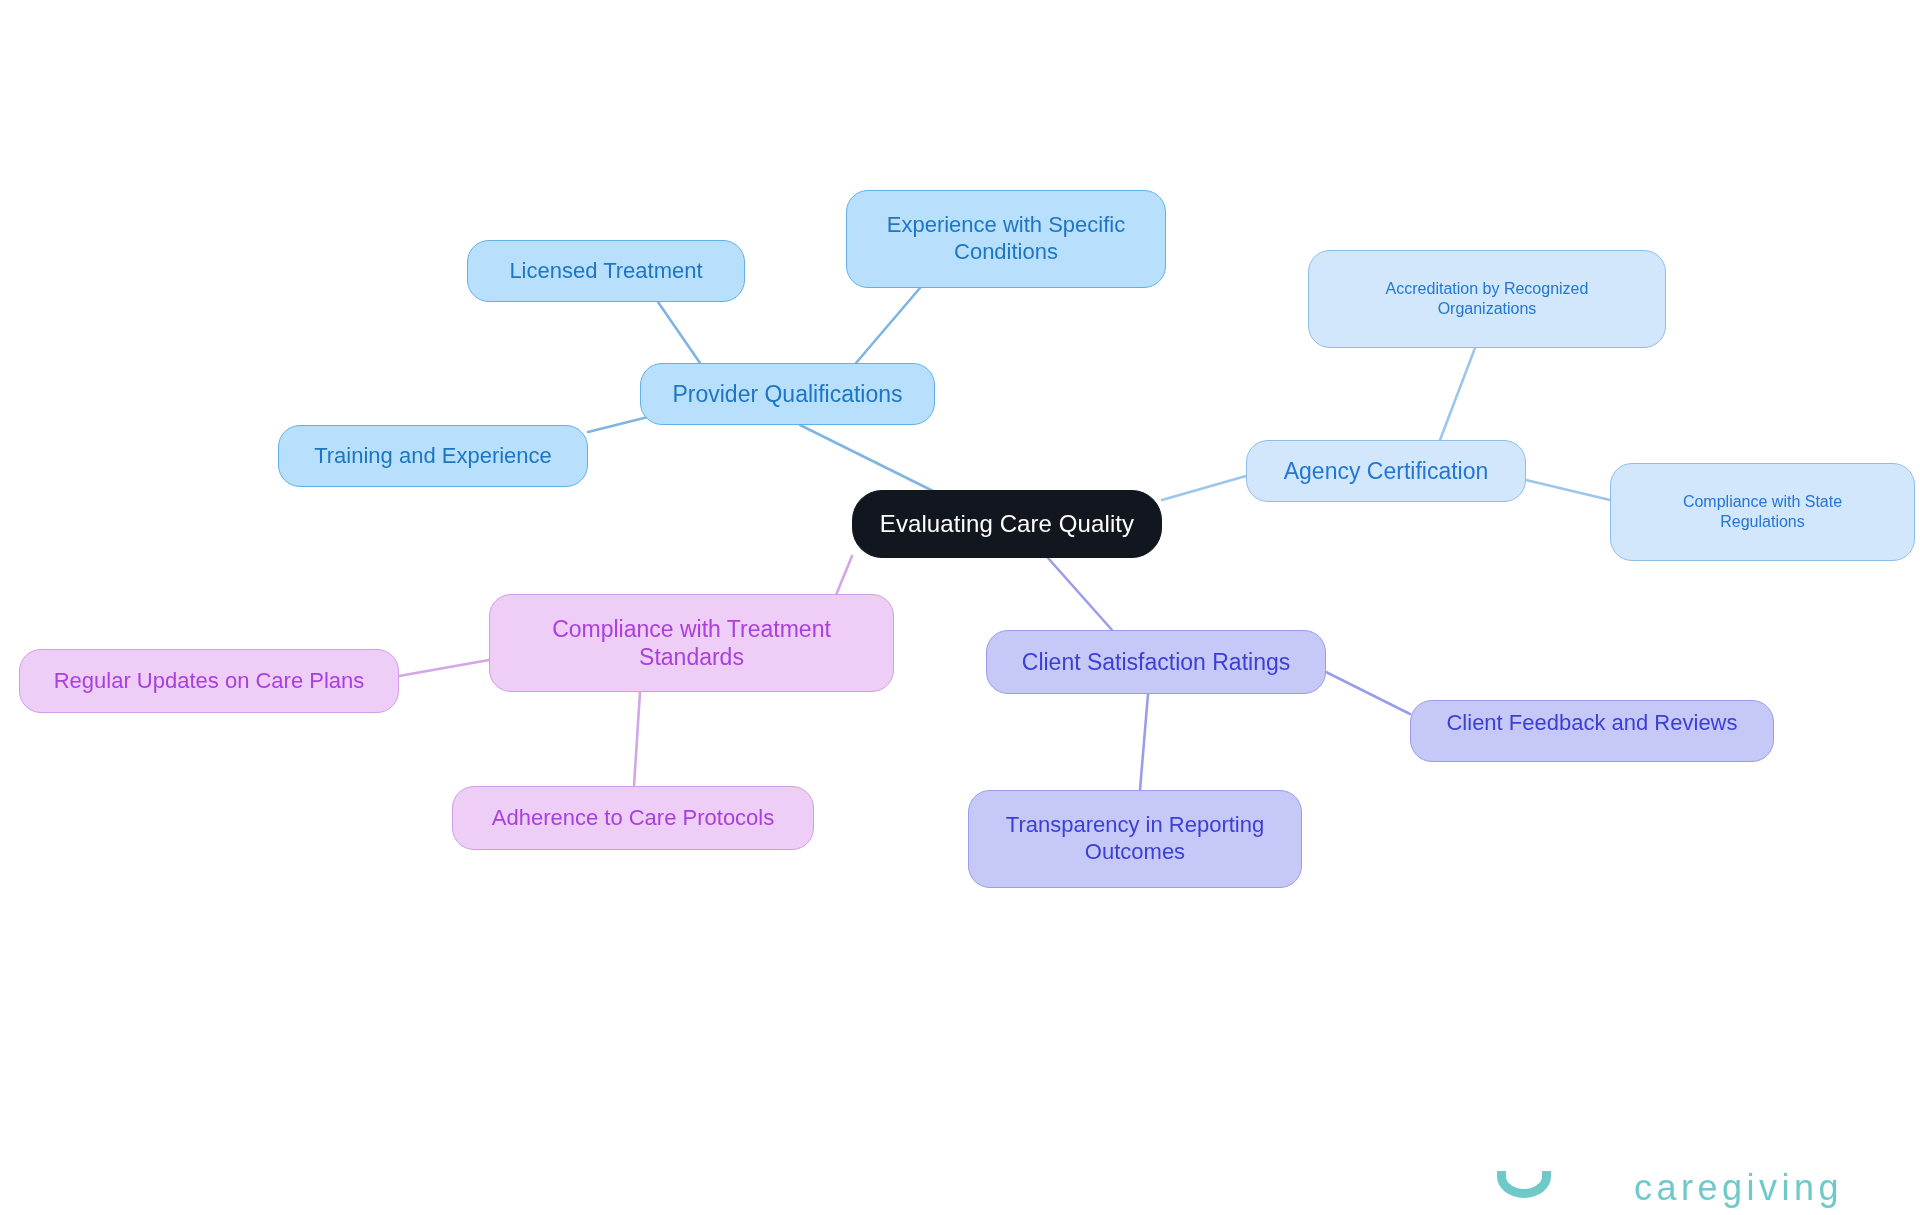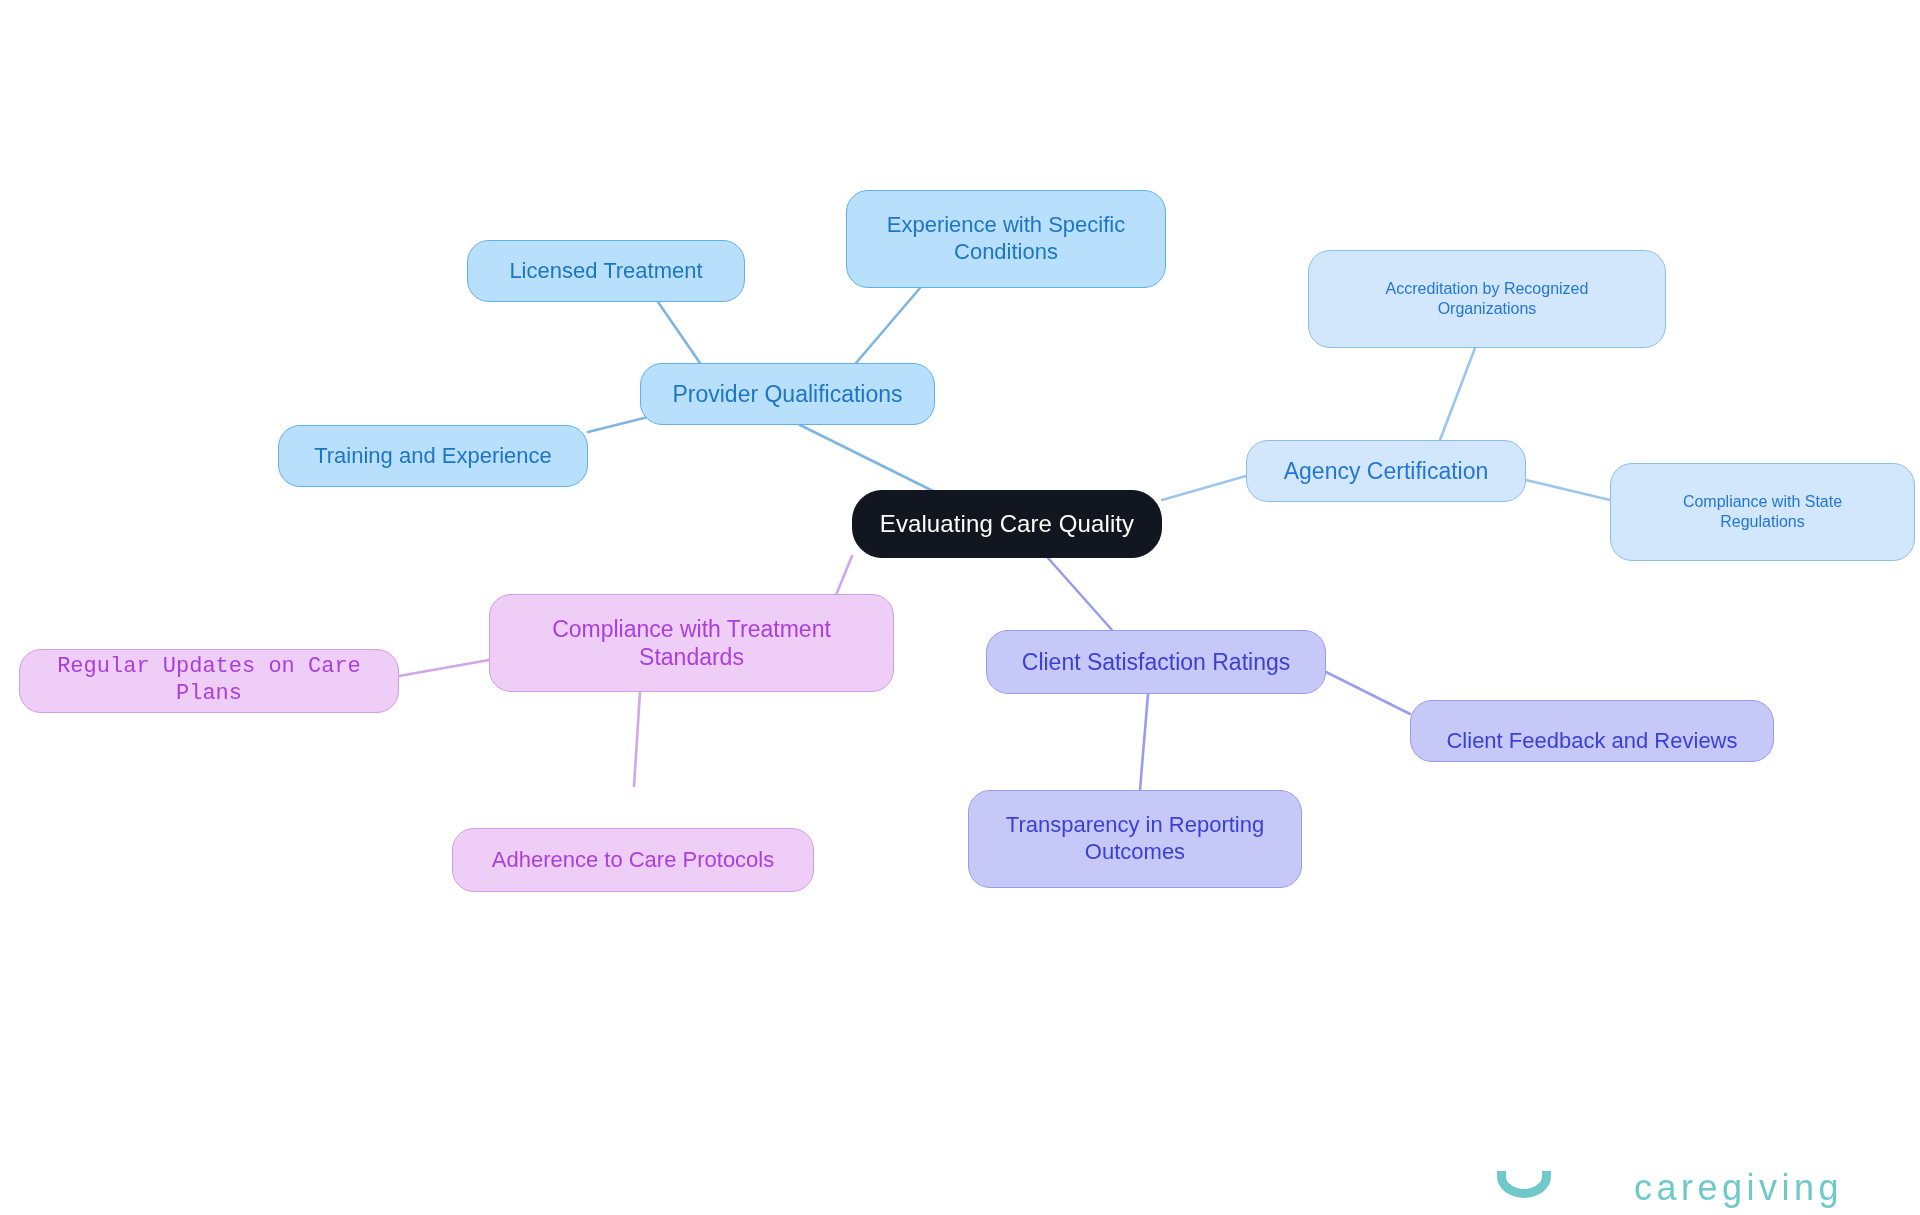--- a/index.html
+++ b/index.html
@@ -35,21 +35,21 @@
     position: absolute;
     box-sizing: border-box;
     display: flex;
     align-items: center;
     justify-content: center;
     text-align: center;
     border-radius: 22px;
     border-style: solid;
     border-width: 1.5px;
     line-height: 1.22;
-    padding: 6px 14px;
+    padding: 24px 14px;
     white-space: pre-line;
   }
 
   .node.root {
     background: #12161e;
     border-color: #12161e;
     color: #ffffff;
     border-radius: 30px;
     font-size: 24px;
     letter-spacing: 0.1px;
@@ -180,22 +180,22 @@
       <div class="node paleblue-leaf" style="left: 1308px; top: 250px; width: 358px; height: 98px;"><span>Accreditation by Recognized
 Organizations</span></div>
       <div class="node paleblue-leaf" style="left: 1610px; top: 463px; width: 305px; height: 98px;"><span>Compliance with State
 Regulations</span></div>
       <div class="node periwinkle-main" style="left: 986px; top: 630px; width: 340px; height: 64px;"><span>Client Satisfaction Ratings</span></div>
       <div class="node periwinkle-leaf" style="left: 1410px; top: 700px; width: 364px; height: 62px; align-items: flex-end;"><span>Client Feedback and Reviews</span></div>
       <div class="node periwinkle-leaf" style="left: 968px; top: 790px; width: 334px; height: 98px;"><span>Transparency in Reporting
 Outcomes</span></div>
       <div class="node violet-main" style="left: 489px; top: 594px; width: 405px; height: 98px;"><span>Compliance with Treatment
 Standards</span></div>
-      <div class="node violet-leaf" style="left: 19px; top: 649px; width: 380px; height: 64px; font-family: Liberation Mono, monospace;"><span>Regular Updates on Care Plans</span></div>
-      <div class="node violet-leaf" style="left: 452px; top: 786px; width: 362px; height: 64px; margin-top: 42px;"><span>Adherence to Care Protocols</span></div>
+      <div class="node violet-leaf" style="left: 19px; top: 649px; width: 380px; height: 64px;"><span>Regular Updates on Care Plans</span></div>
+      <div class="node violet-leaf" style="left: 452px; top: 786px; width: 362px; height: 64px;"><span>Adherence to Care Protocols</span></div>
     </div>
 
   <div id="brand-logo">
     <div id="logo-smile"></div>
     <div id="logo-tagline">caregiving</div>
   </div>
 
 </div>
 
 </body></html>

